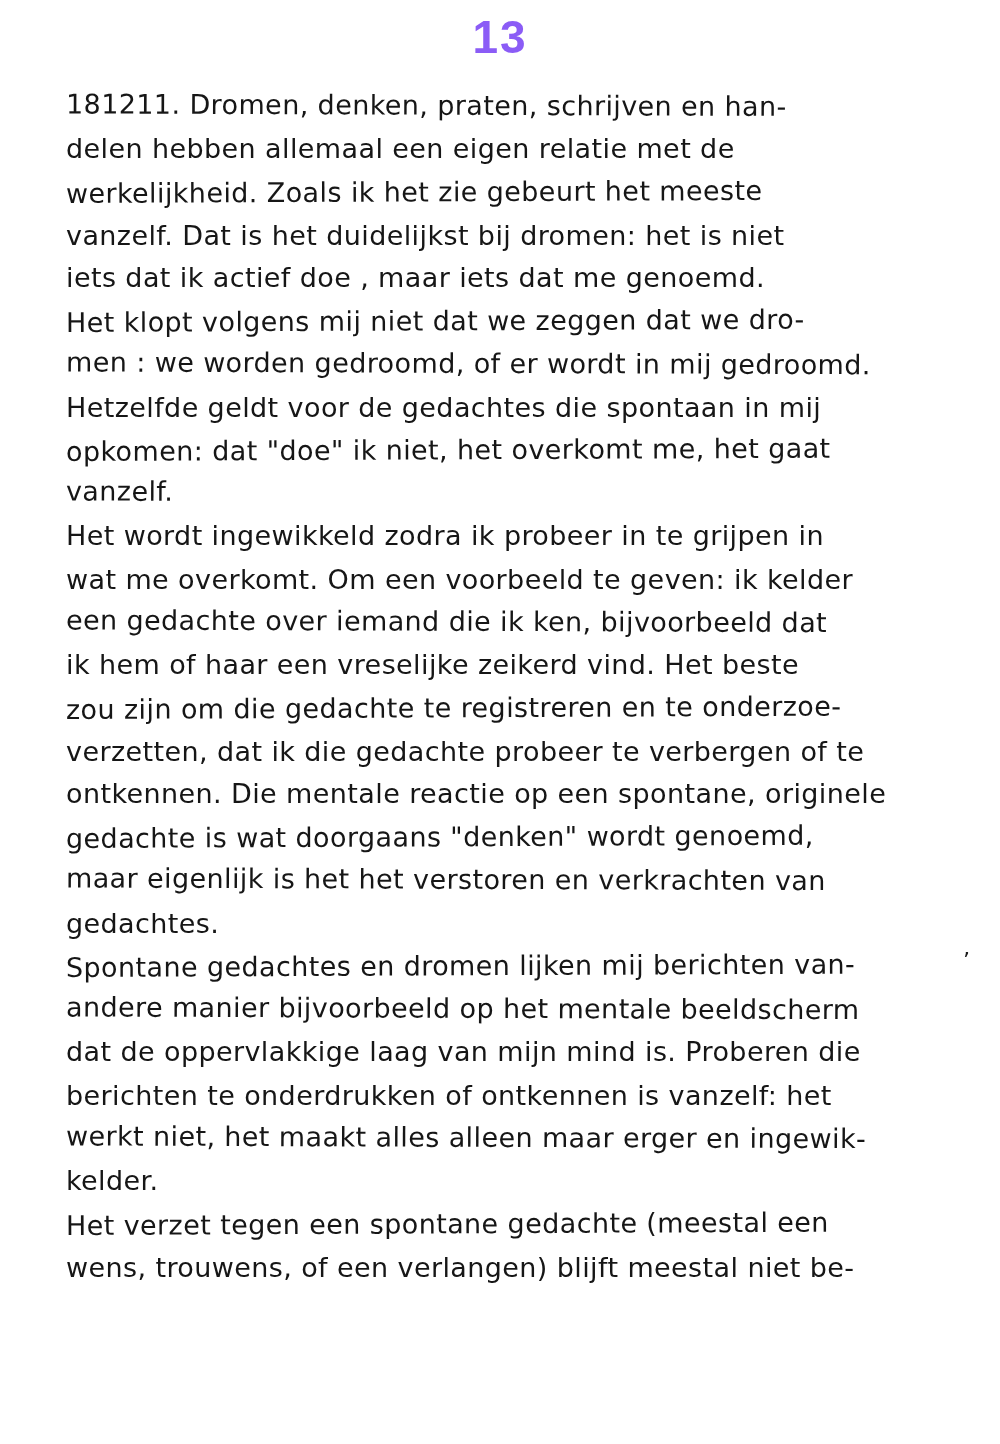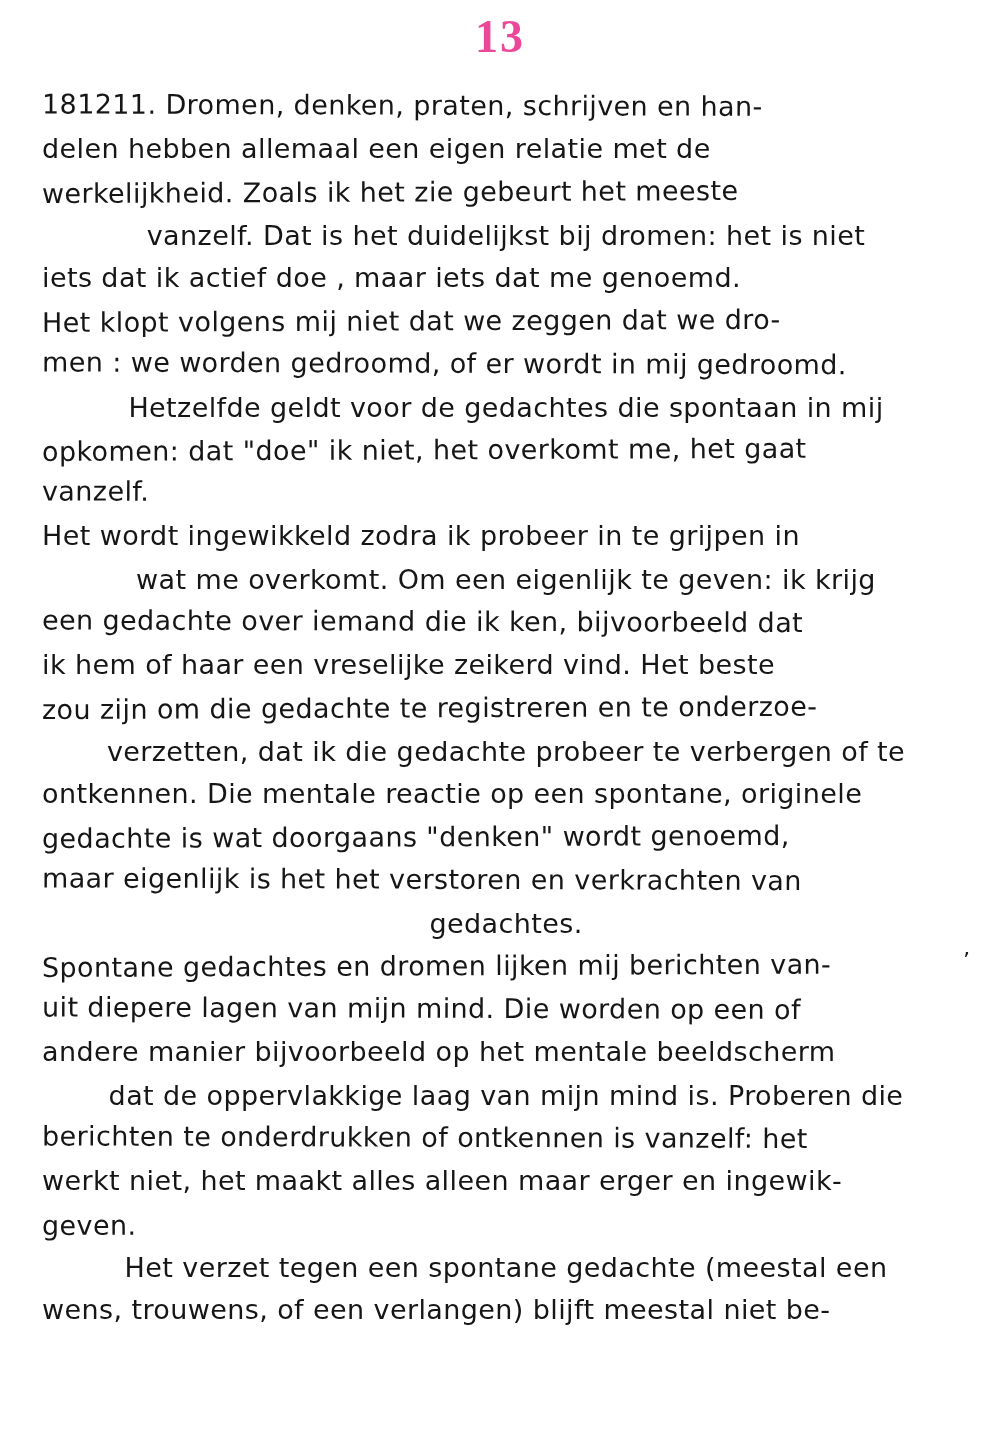--- a/index.html
+++ b/index.html
@@ -12,42 +12,42 @@
     width: 1000px;
     height: 1444px;
     background: #ffffff;
     color: #141414;
     font-family: "DejaVu Sans", sans-serif;
     overflow: hidden;
     box-sizing: border-box;
   }
   .page-number {
     text-align: center;
-    font-family: Liberation Serif, serif;
+    font-family: Liberation Sans, sans-serif;
     font-weight: bold;
     font-size: 46px;
     line-height: 1;
     padding-top: 14px;
     letter-spacing: 2px;
-    color: #ec4899;
+    color: #8b5cf6;
   }
   .text-block {
-    padding: 24px 30px 0 42px;
+    padding: 24px 30px 0 66px;
   }
   .line {
     font-size: 27px;
     line-height: 43px;
     letter-spacing: 0.4px;
     white-space: nowrap;
     color: #161616;
   }
   
   .line:nth-child(3n)   { transform: rotate(-0.25deg); }
   .line:nth-child(3n+1) { transform: rotate(0.2deg); }
-  .line:nth-child(4n)   { transform: translateY(1px); text-align: center; }
+  .line:nth-child(4n)   { transform: translateY(1px); }
   .stray-mark {
     position: absolute;
     right: 30px;
     top: 948px;
     font-size: 22px;
     color: #1a1a1a;
   }
 </style>
 </head>
 <body>
@@ -60,34 +60,33 @@
       <div class="line">delen hebben allemaal een eigen relatie met de</div>
       <div class="line">werkelijkheid. Zoals ik het zie gebeurt het meeste</div>
       <div class="line">vanzelf. Dat is het duidelijkst bij dromen: het is niet</div>
       <div class="line">iets dat ik actief doe , maar iets dat me genoemd.</div>
       <div class="line">Het klopt volgens mij niet dat we zeggen dat we dro-</div>
       <div class="line">men : we worden gedroomd, of er wordt in mij gedroomd.</div>
       <div class="line">Hetzelfde geldt voor de gedachtes die spontaan in mij</div>
       <div class="line">opkomen: dat "doe" ik niet, het overkomt me, het gaat</div>
       <div class="line">vanzelf.</div>
       <div class="line">Het wordt ingewikkeld zodra ik probeer in te grijpen in</div>
-      <div class="line">wat me overkomt. Om een eigenlijk te geven: ik krijg</div>
+      <div class="line">wat me overkomt. Om een voorbeeld te geven: ik kelder</div>
       <div class="line">een gedachte over iemand die ik ken, bijvoorbeeld dat</div>
       <div class="line">ik hem of haar een vreselijke zeikerd vind. Het beste</div>
       <div class="line">zou zijn om die gedachte te registreren en te onderzoe-</div>
       <div class="line">verzetten, dat ik die gedachte probeer te verbergen of te</div>
       <div class="line">ontkennen. Die mentale reactie op een spontane, originele</div>
       <div class="line">gedachte is wat doorgaans "denken" wordt genoemd,</div>
       <div class="line">maar eigenlijk is het het verstoren en verkrachten van</div>
       <div class="line">gedachtes.</div>
       <div class="line">Spontane gedachtes en dromen lijken mij berichten van-</div>
-      <div class="line">uit diepere lagen van mijn mind. Die worden op een of</div>
       <div class="line">andere manier bijvoorbeeld op het mentale beeldscherm</div>
       <div class="line">dat de oppervlakkige laag van mijn mind is. Proberen die</div>
       <div class="line">berichten te onderdrukken of ontkennen is vanzelf: het</div>
       <div class="line">werkt niet, het maakt alles alleen maar erger en ingewik-</div>
-      <div class="line">geven.</div>
+      <div class="line">kelder.</div>
       <div class="line">Het verzet tegen een spontane gedachte (meestal een</div>
       <div class="line">wens, trouwens, of een verlangen) blijft meestal niet be-</div>
     </div>
 
   <div class="stray-mark">’</div>
 </div>
 
 </body></html>

